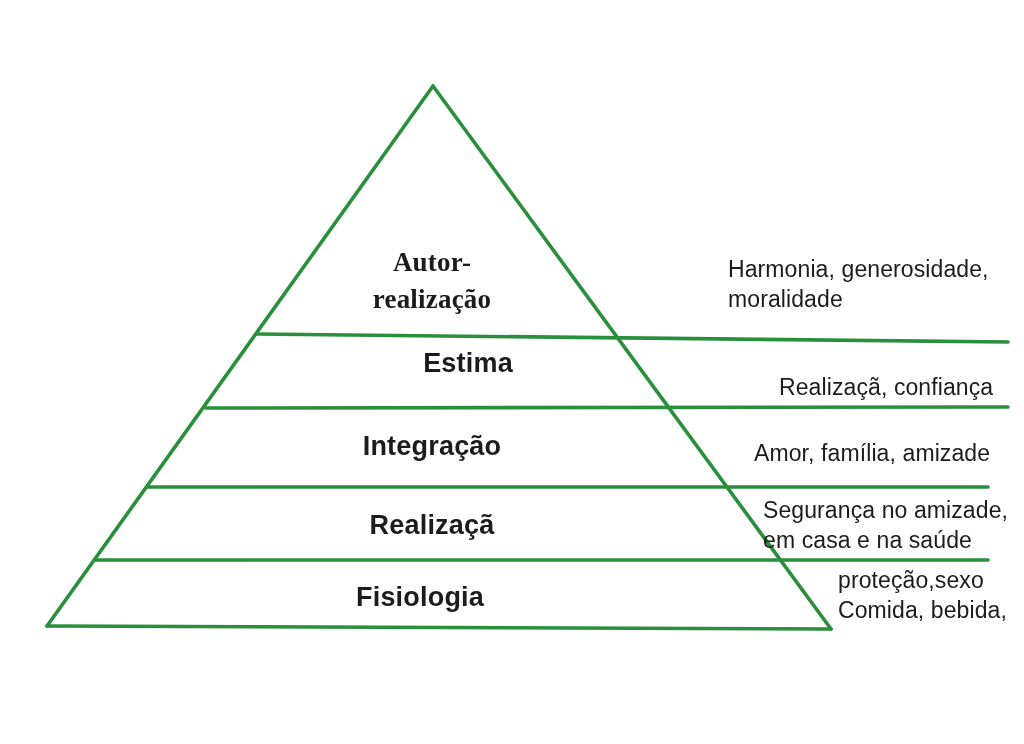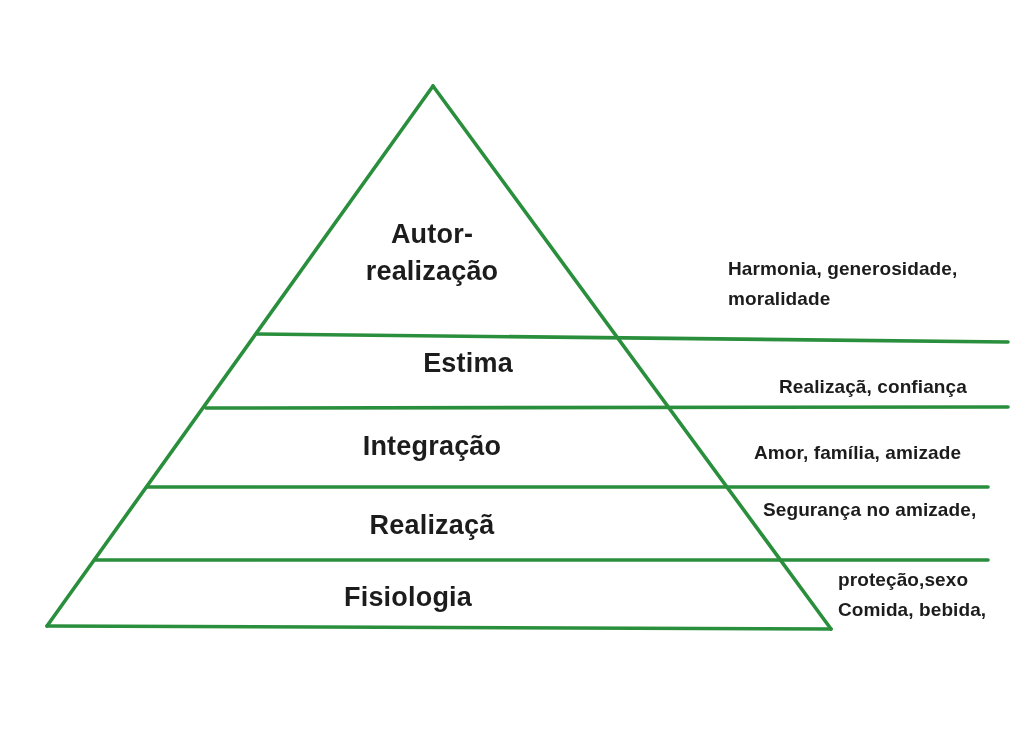--- a/index.html
+++ b/index.html
@@ -29,22 +29,22 @@
     font-weight: 700;
     font-size: 27px;
     line-height: 37px;
     color: var(--text-color, #1c1c1c);
     letter-spacing: 0.2px;
     white-space: nowrap;
   }
   .level-label span { display: block; }
   .annotation {
     position: absolute;
-    font-weight: 700;
-    font-size: 19px;
+    font-weight: 400;
+    font-size: 23px;
     line-height: 30px;
     color: var(--text-color, #1c1c1c);
     letter-spacing: 0.1px;
     white-space: nowrap;
   }
   .annotation span { display: block; }
 </style>
 </head>
 <body>
 
@@ -60,56 +60,57 @@
 
     <line x1="257" y1="334" x2="1008" y2="342"></line>
 
     <line x1="206" y1="408" x2="1008" y2="407"></line>
 
     <line x1="147" y1="487" x2="988" y2="487"></line>
 
     <line x1="95" y1="560" x2="988" y2="560"></line>
   </svg>
 
-  <div class="level-label" style="left:432px; top:216px;">
+  <div class="level-label" style="left:432px; top:244px;font-family:Liberation Serif, serif;">
     <span>Autor-</span>
     <span>realização</span>
   </div>
 
   <div class="level-label" style="left:432px; top:345px;margin-left:36px;">
     <span>Estima</span>
   </div>
 
   <div class="level-label" style="left:432px; top:428px;">
     <span>Integração</span>
   </div>
 
   <div class="level-label" style="left:432px; top:507px;">
     <span>Realizaçã</span>
   </div>
 
-  <div class="level-label" style="left:408px; top:579px;">
+  <div class="level-label" style="left:420px; top:579px;">
     <span>Fisiologia</span>
   </div>
 
   <div class="annotation" style="left:728px; top:254px;">
     <span>Harmonia, generosidade,</span>
     <span>moralidade</span>
   </div>
 
   <div class="annotation" style="left:779px; top:372px;">
     <span>Realizaçã, confiança</span>
   </div>
 
   <div class="annotation" style="left:746px; top:438px;margin-left:8px;">
     <span>Amor, família, amizade</span>
   </div>
 
   <div class="annotation" style="left:763px; top:495px;">
     <span>Segurança no amizade,</span>
+    <span>em casa e na saúde</span>
   </div>
 
   <div class="annotation" style="left:838px; top:565px;">
     <span>proteção,sexo</span>
     <span>Comida, bebida,</span>
   </div>
 
 </div>
 
 </body></html>

